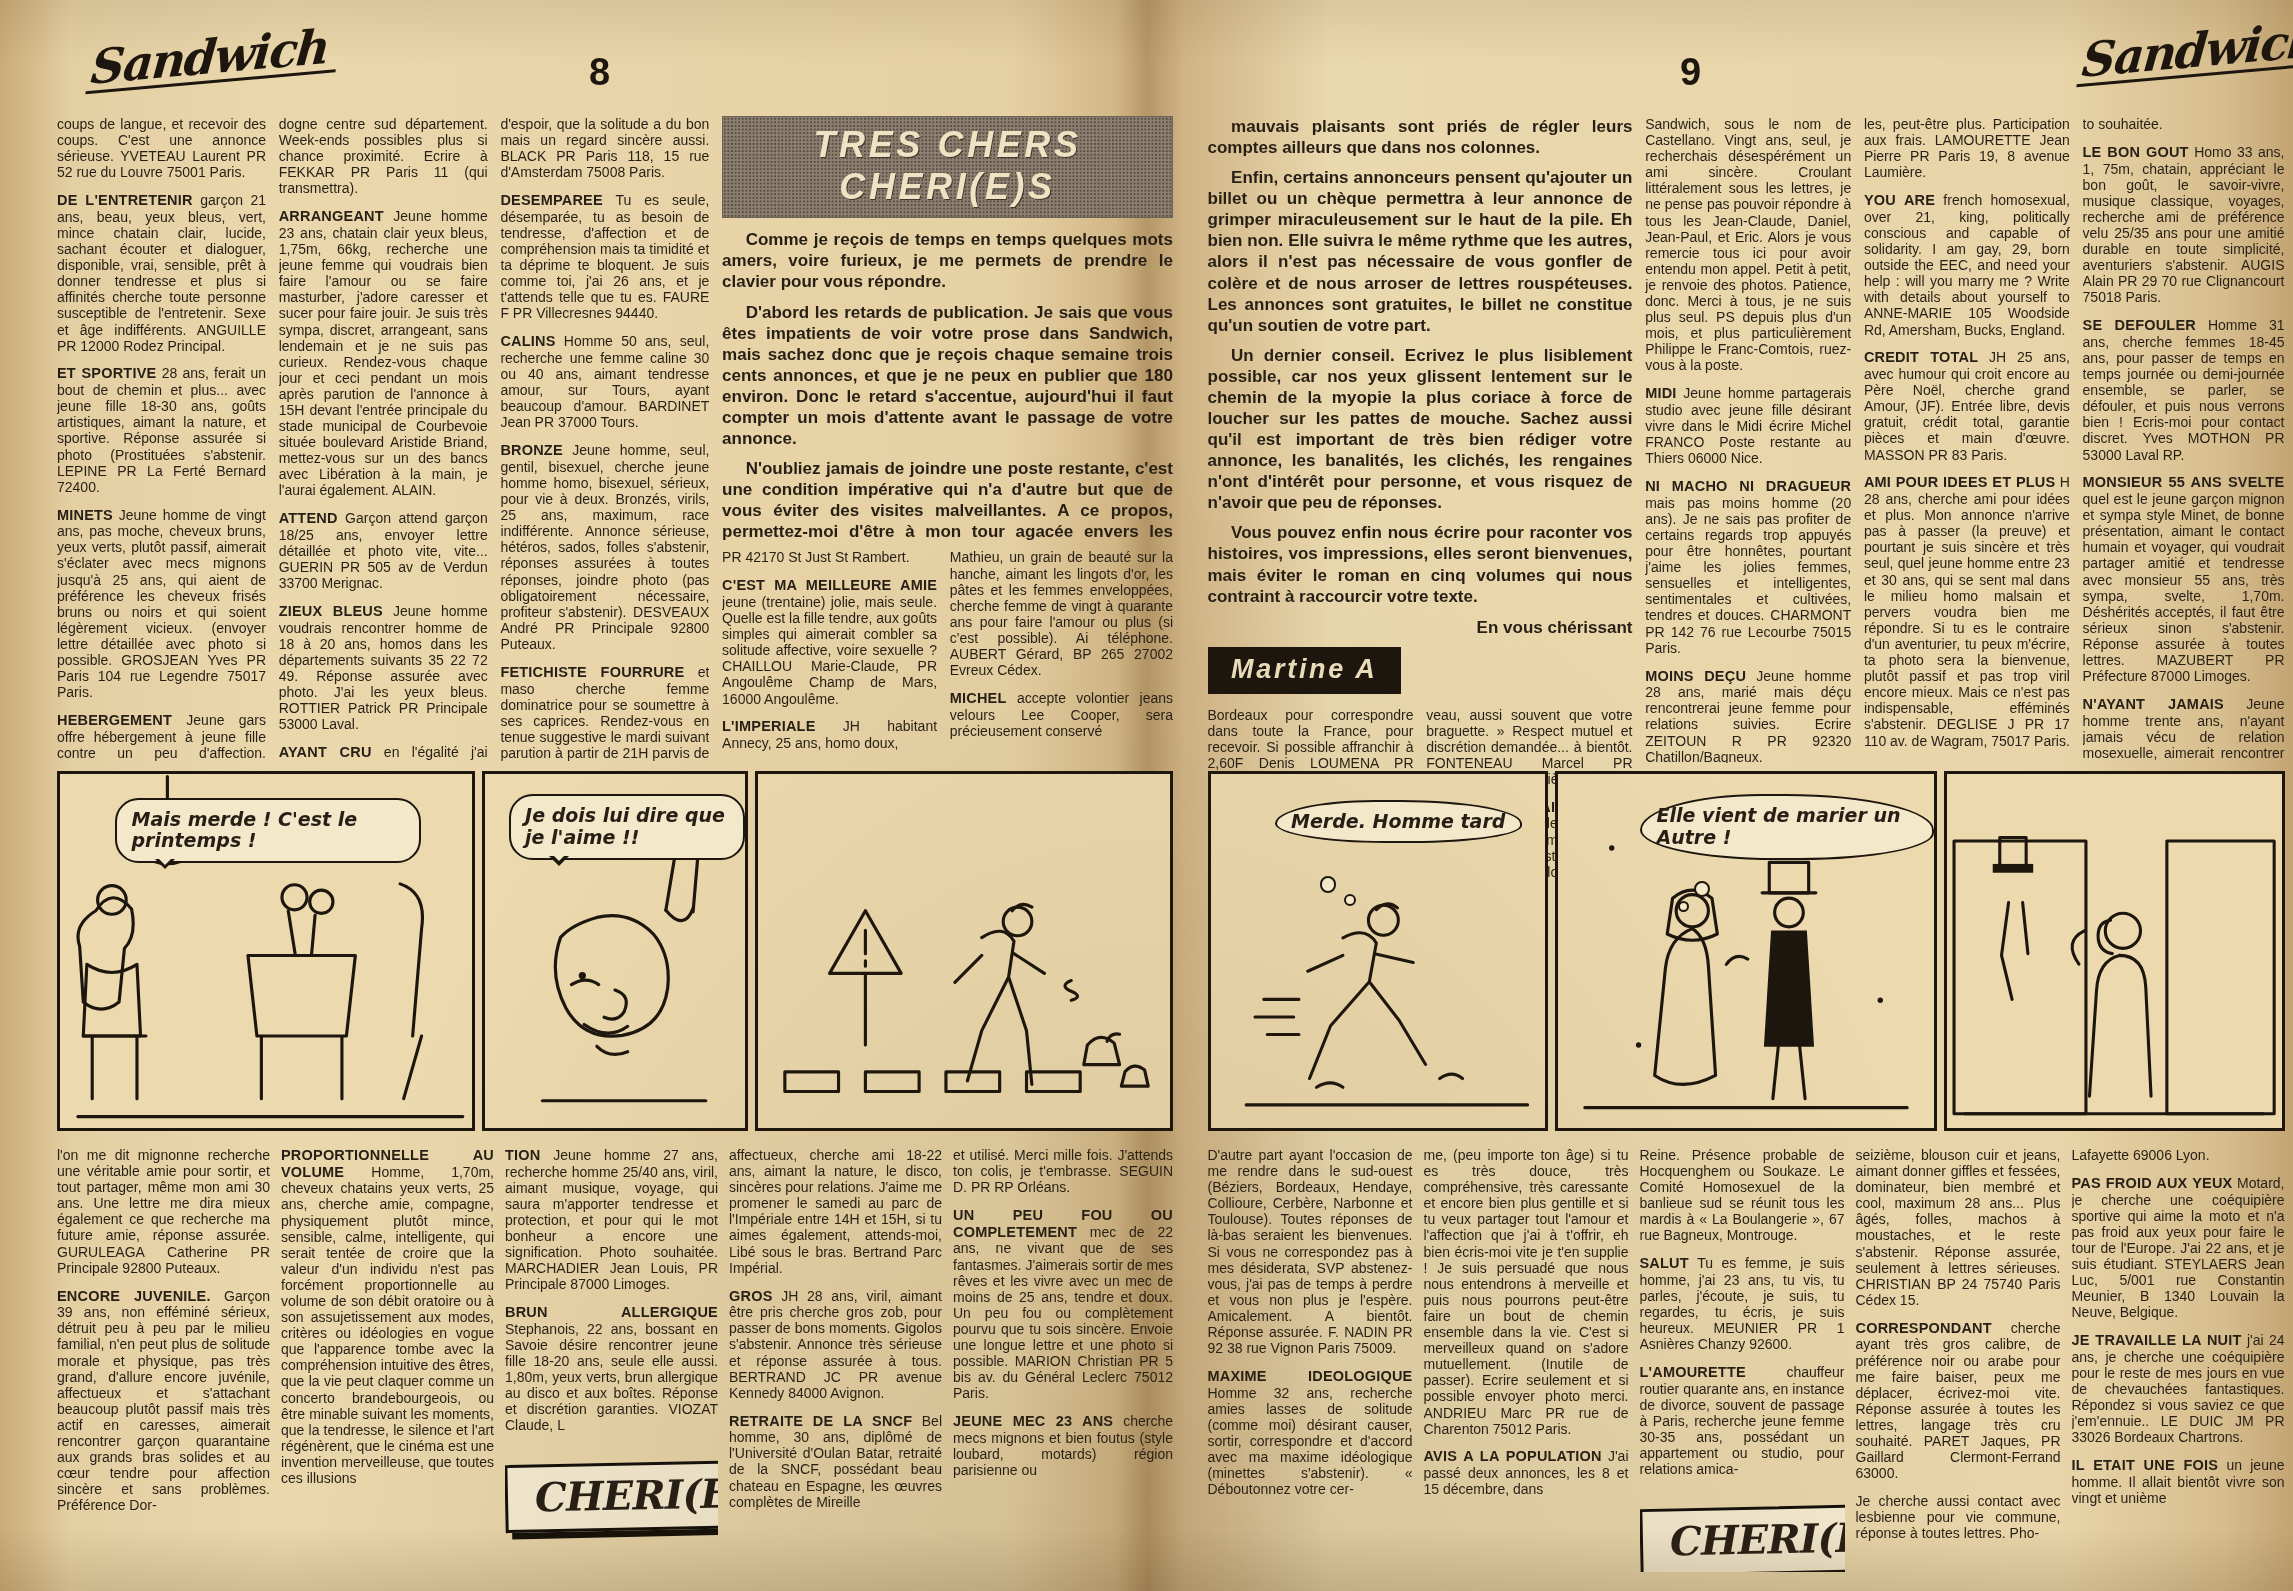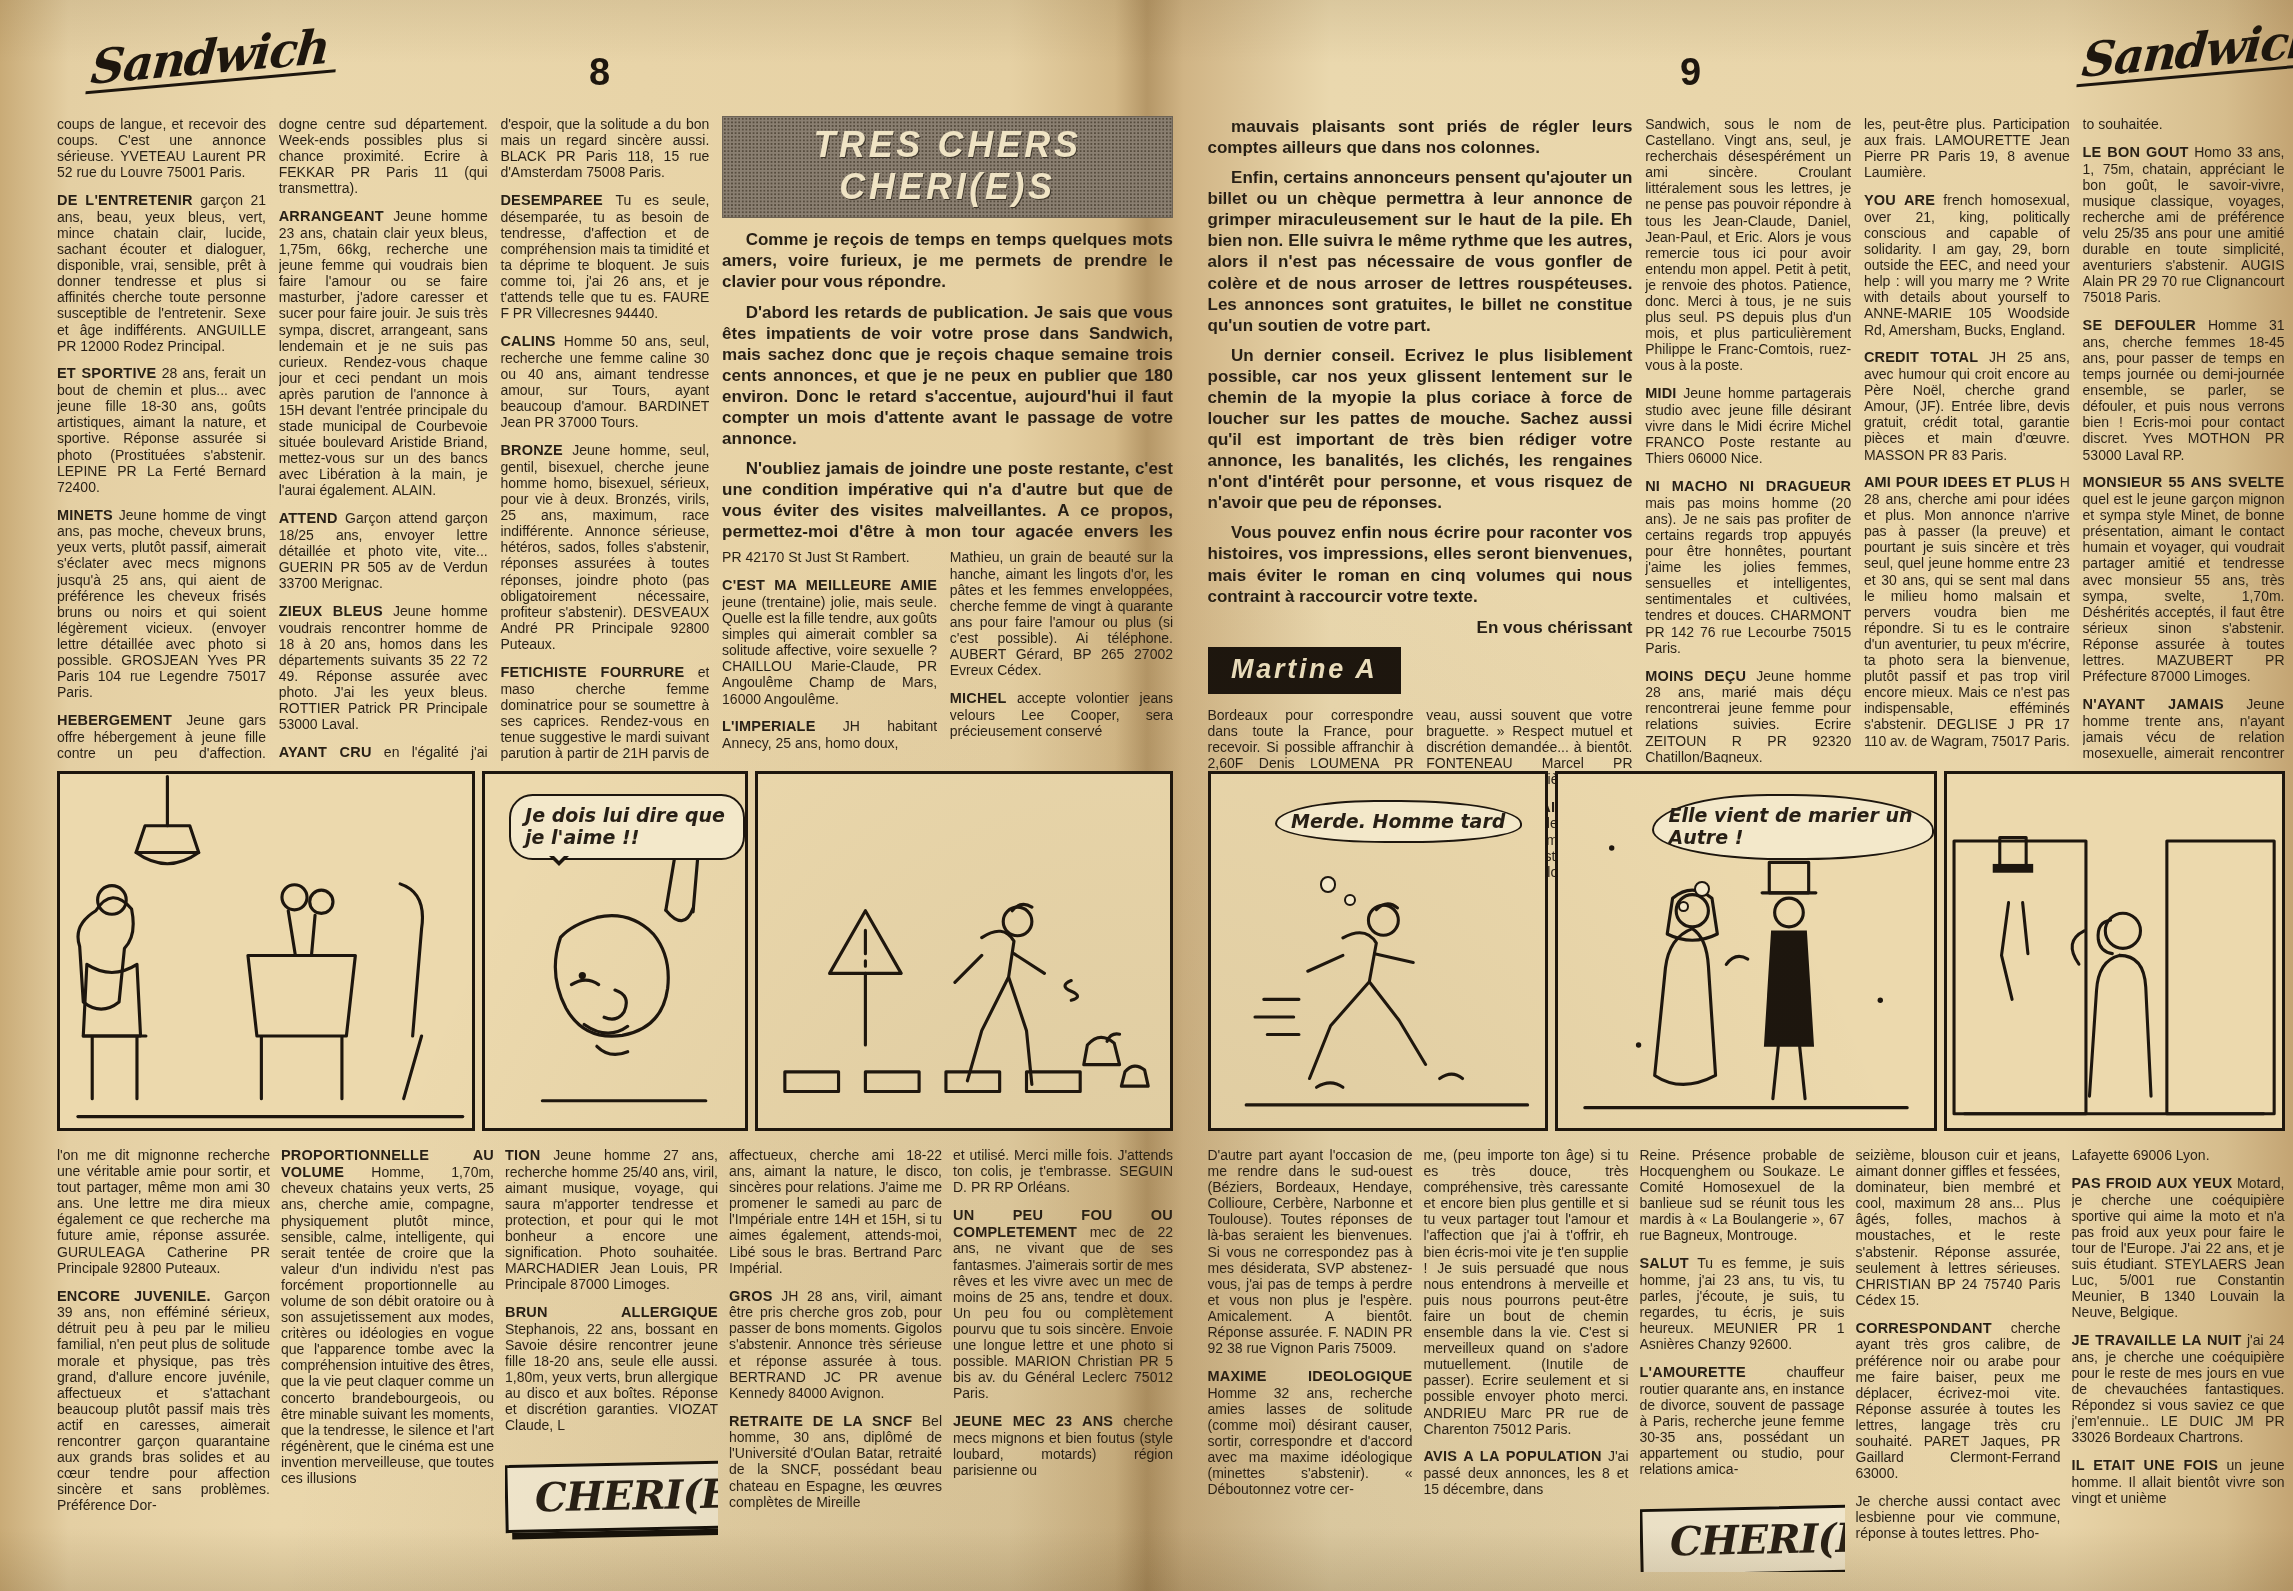--- a/index.html
+++ b/index.html
@@ -140,20 +140,21 @@
           <circle cx="58" cy="138" r="16"></circle>
             <path d="M30 210 q28 18 56 0 l4 80 h-64 Z"></path>
           <path d="M26 290 h70 M36 290 v70 M86 290 v70"></path>
           <path d="M210 200 h120 l-10 90 h-100 Z M225 290 v70 M315 290 v70"></path>
           <path d="M255 150 l8 50 M285 155 l-4 45"></path>
           <circle cx="262" cy="135" r="14"></circle>
             <circle cx="292" cy="140" r="13"></circle>
           <path d="M380 120 q30 10 24 50 l-10 120 M404 290 l-20 70"></path>
           <path d="M20 380 h430"></path>
         </svg>
+        <div class="bubble tail" style="left:55px;top:23.6px;max-width:273px;">Mais merde ! C'est le printemps !</div>
       </div>
       <div class="panel" style="width:24%;">
         <svg class="art" viewBox="0 0 280 390">
           <path d="M80 180 q-14 40 6 78 q20 36 62 30 q44 -8 50 -52 q4 -36 -16 -60 q-26 -26 -62 -18 q-28 8 -40 22 Z"></path>
           <path d="M92 232 q16 -10 30 0"></path>
             <circle cx="104" cy="222" r="4" class="fill"></circle>
           <path d="M140 238 q18 6 10 24 q-8 12 -22 6"></path>
           <path d="M106 276 q26 18 48 2"></path>
           <path d="M120 300 q14 14 34 6"></path>
           <path d="M196 150 l10 -60 M206 90 q-6 -22 12 -26 q16 -2 14 18 l-6 70"></path>
@@ -294,21 +295,21 @@
           <circle cx="258" cy="152" r="16"></circle>
           <path d="M238 172 h40 l8 130 h-56 Z" class="fill"></path>
           <path d="M246 302 l-6 58 M270 302 l6 58"></path>
           <path d="M188 210 q10 -14 24 -6"></path>
           <circle cx="60" cy="80" r="3" class="fill"></circle>
             <circle cx="340" cy="70" r="3" class="fill"></circle>
           <circle cx="90" cy="300" r="3" class="fill"></circle>
             <circle cx="360" cy="250" r="3" class="fill"></circle>
           <path d="M30 370 h360"></path>
         </svg>
-        <div class="bubble thought" style="left:94px;top:20px;max-width:264px;">Elle vient de marier un Autre !</div>
+        <div class="bubble thought" style="left:82px;top:20px;max-width:264px;">Elle vient de marier un Autre !</div>
         <div class="dots">
           <span style="left:136px;top:107px;width:11.8px;height:11.8px;"></span>
           <span style="left:120px;top:127px;width:7.3px;height:7.3px;"></span>
         </div>
       </div>
       <div class="panel" style="width:32%;">
         <svg class="art" viewBox="0 0 380 390">
           <defs>
             <pattern id="bricks" width="46" height="28" patternUnits="userSpaceOnUse">
               <rect width="46" height="28" fill="none"></rect>

